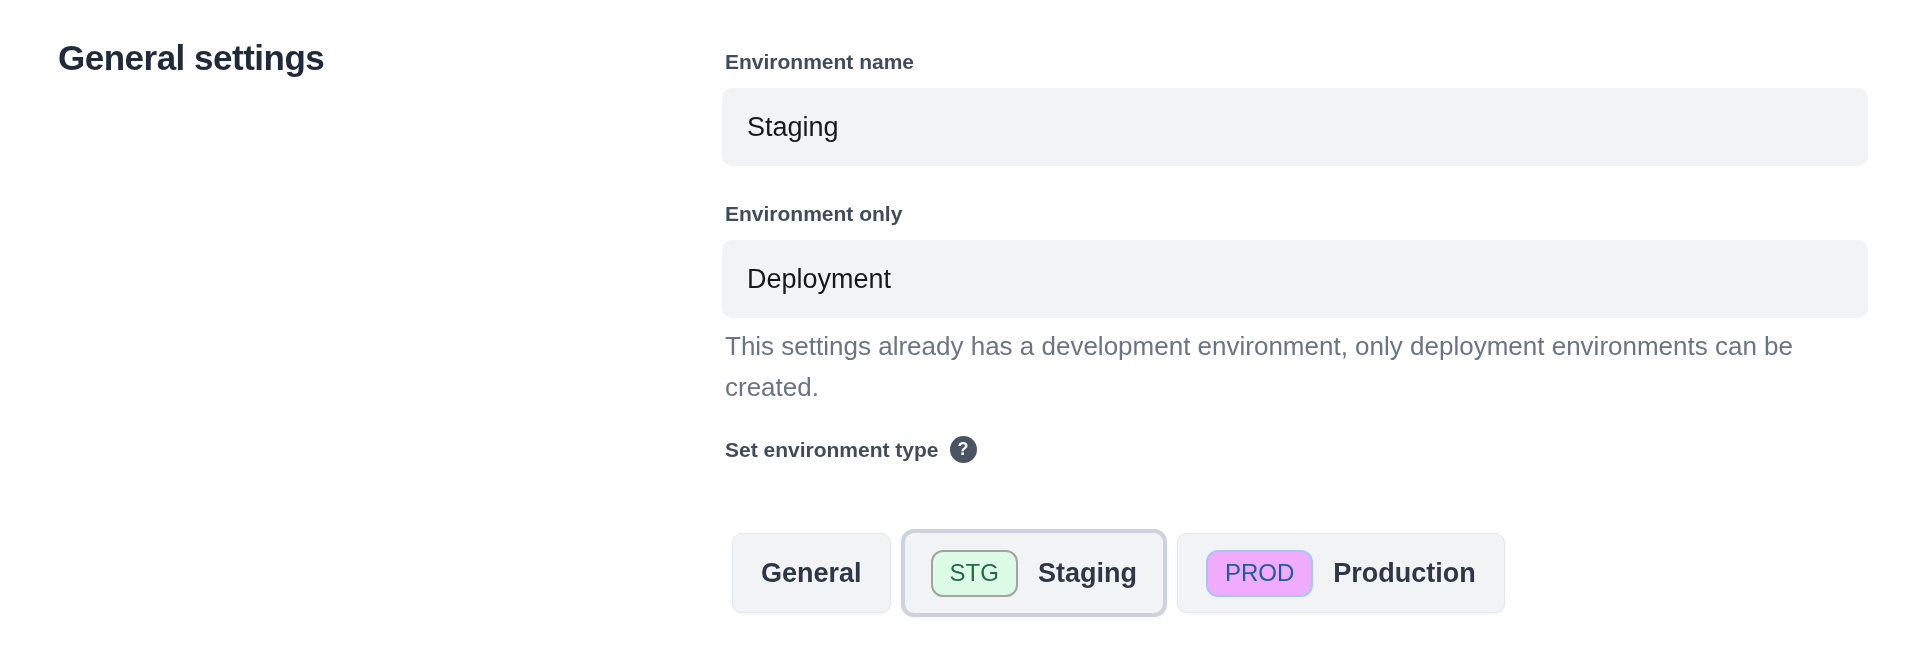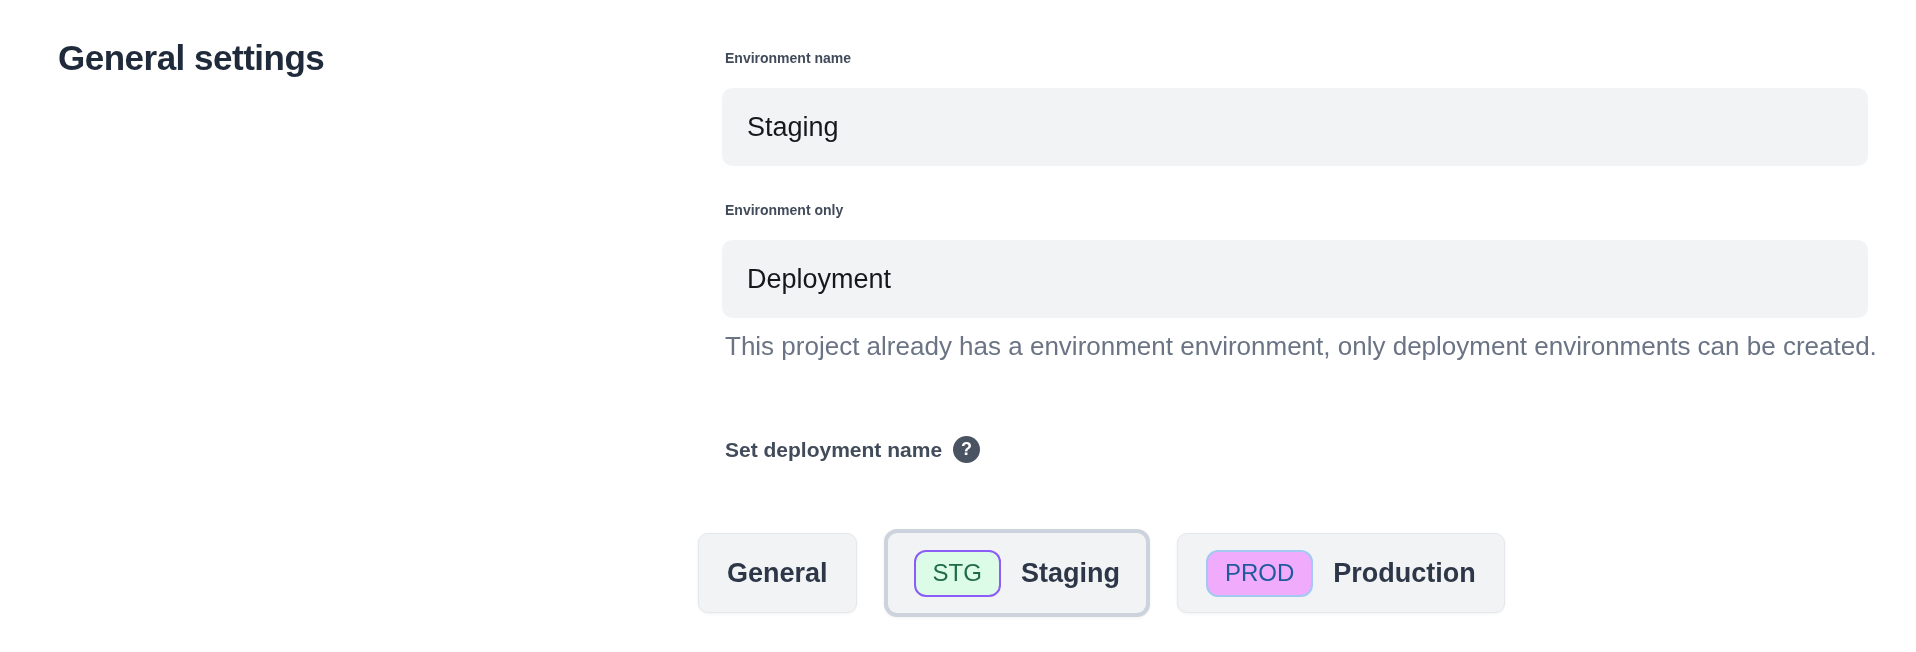--- a/index.html
+++ b/index.html
@@ -13,21 +13,21 @@
   .page { position: relative; width: 1916px; height: 652px; }
 
   .page-title {
     position: absolute; left: 58px; top: 38px;
     font-size: 35px; font-weight: 700; color: #1f2a3b;
     letter-spacing: -0.5px;
   }
 
   .field-label {
     position: absolute; left: 725px;
-    font-size: 14px; font-weight: 700; color: #414b5a;
+    font-size: 21px; font-weight: 700; color: #414b5a;
   }
   .label-env-name { top: 50px; }
   .label-env-type { top: 202px; }
 
   .text-input {
     position: absolute; left: 722px; width: 1146px; height: 78px;
     background: #f2f3f4; border: none; border-radius: 10px;
     font-family: "Liberation Sans", sans-serif;
     font-size: 27px; color: #15181d; padding: 0 25px;
     outline: none; display: block;
@@ -51,65 +51,65 @@
   }
   .help-icon {
     width: 27px; height: 27px; border-radius: 50%;
     background: #4a5362; color: #ffffff;
     display: inline-flex; align-items: center; justify-content: center;
     font-size: 18px; font-weight: 700; cursor: pointer;
     border: none; font-family: "Liberation Sans", sans-serif;
   }
 
   .btn-row {
-    position: absolute; left: 698px; top: 528px;
-    display: flex; align-items: center; gap: 27px; height: 90px;
+    position: absolute; left: 732px; top: 528px;
+    display: flex; align-items: center; gap: 10px; height: 90px;
   }
   .seg-btn {
     display: inline-flex; align-items: center; justify-content: center;
     height: 80px; padding: 0 28px;
     background: #f2f3f4; border: 1px solid #e4e7eb; border-radius: 10px;
     box-shadow: 0 1px 3px rgba(20,30,50,0.06);
     font-family: "Liberation Sans", sans-serif;
     font-size: 27px; font-weight: 700; color: #2d3748;
     cursor: pointer;
   }
   .seg-btn.selected {
     height: 88px; border: 4px solid #ccd3dc; border-radius: 13px;
     padding: 0 26px;
   }
   .badge {
     display: inline-flex; align-items: center; justify-content: center;
     height: 47px; padding: 0 17px; border-radius: 12px;
     font-size: 24px; font-weight: 400; margin-right: 20px;
   }
   .badge-stg {
-    background: #dcfce7; border: 2px solid #8b5cf6; color: #1e6b45;
+    background: #dcfce7; border: 2px solid #a3a3a3; color: #1e6b45;
   }
   .badge-prod {
     background: #f0abfc; border: 2px solid #a3c9f3; color: #1e5a9c;
   }
 </style>
 </head>
 <body>
 
 <div class="page">
 
   <h1 class="page-title">General settings</h1>
 
   <label class="field-label label-env-name">Environment name</label>
   <input class="text-input input-env-name" type="text" value="Staging" style="">
 
   <label class="field-label label-env-type">Environment only</label>
   <input class="text-input input-env-type" type="text" value="Deployment" style="">
 
-  <p class="help-text help-env-type">This project already has a environment environment, only deployment environments can be created.</p>
+  <p class="help-text help-env-type">This settings already has a development environment, only deployment environments can be created.</p>
 
   <div class="label-row">
-    <span class="inline-label">Set deployment name</span>
+    <span class="inline-label">Set environment type</span>
     <button class="help-icon">?</button>
   </div>
 
 
   <div class="btn-row">
 
     <button class="seg-btn">
       <span>General</span>
     </button>
 

